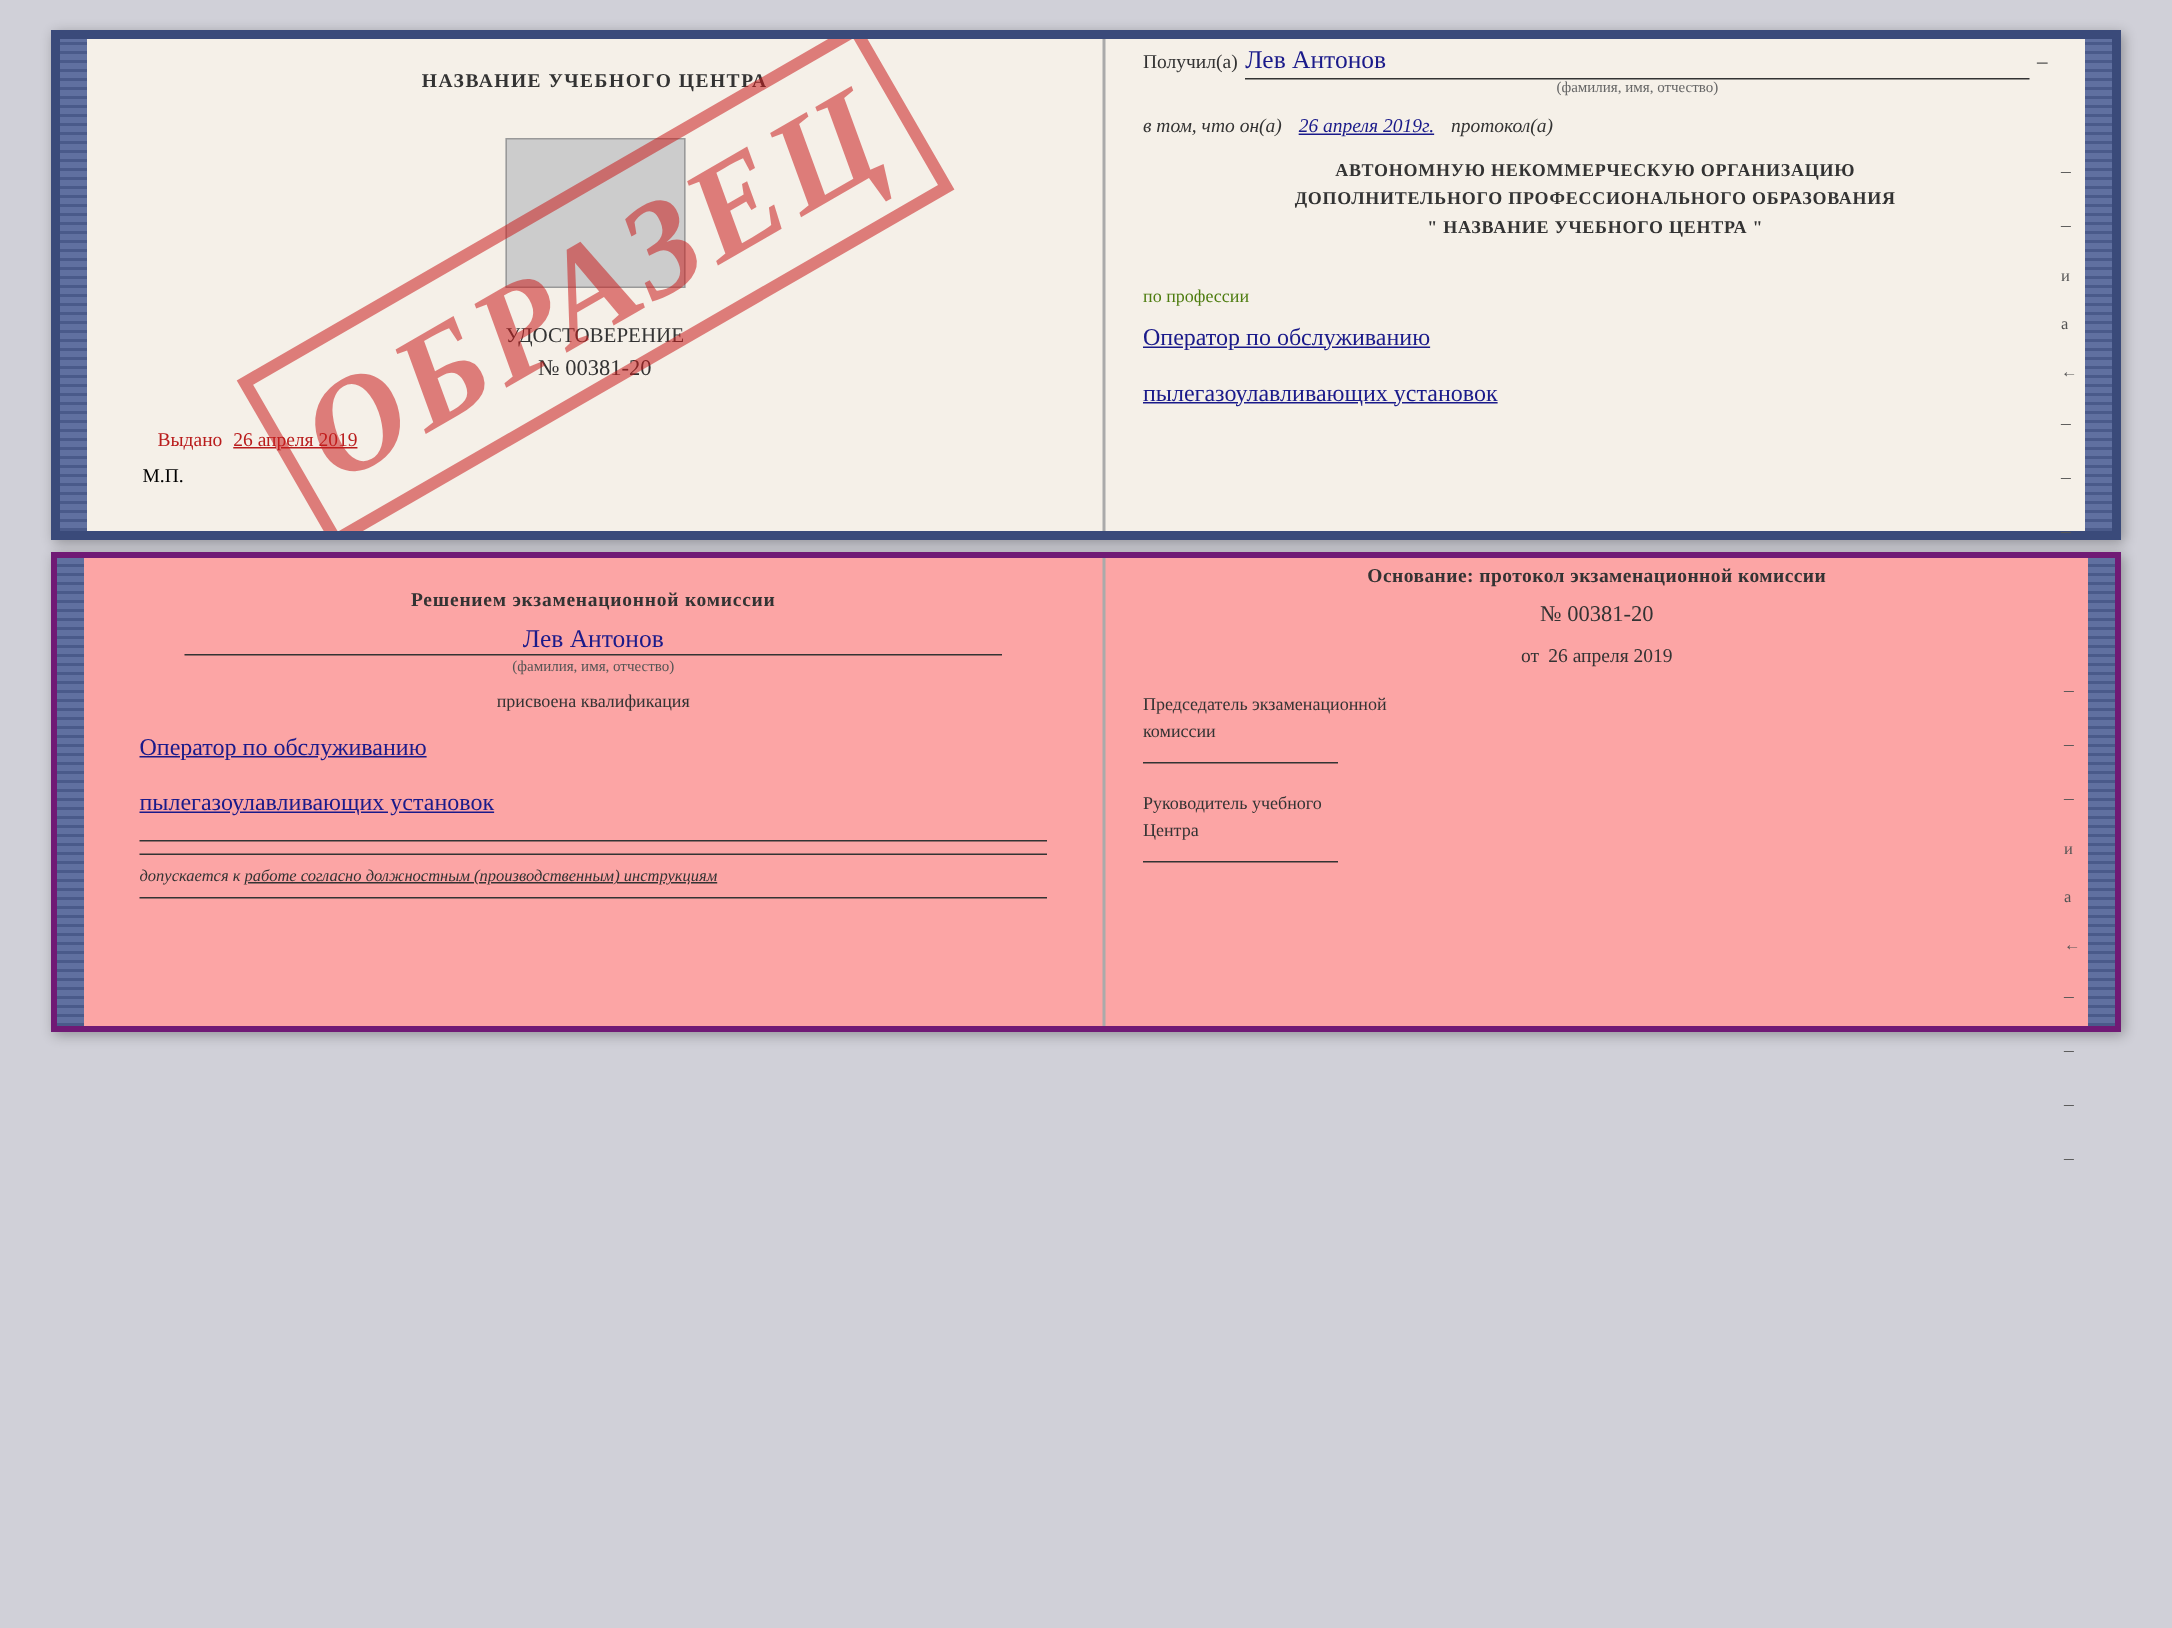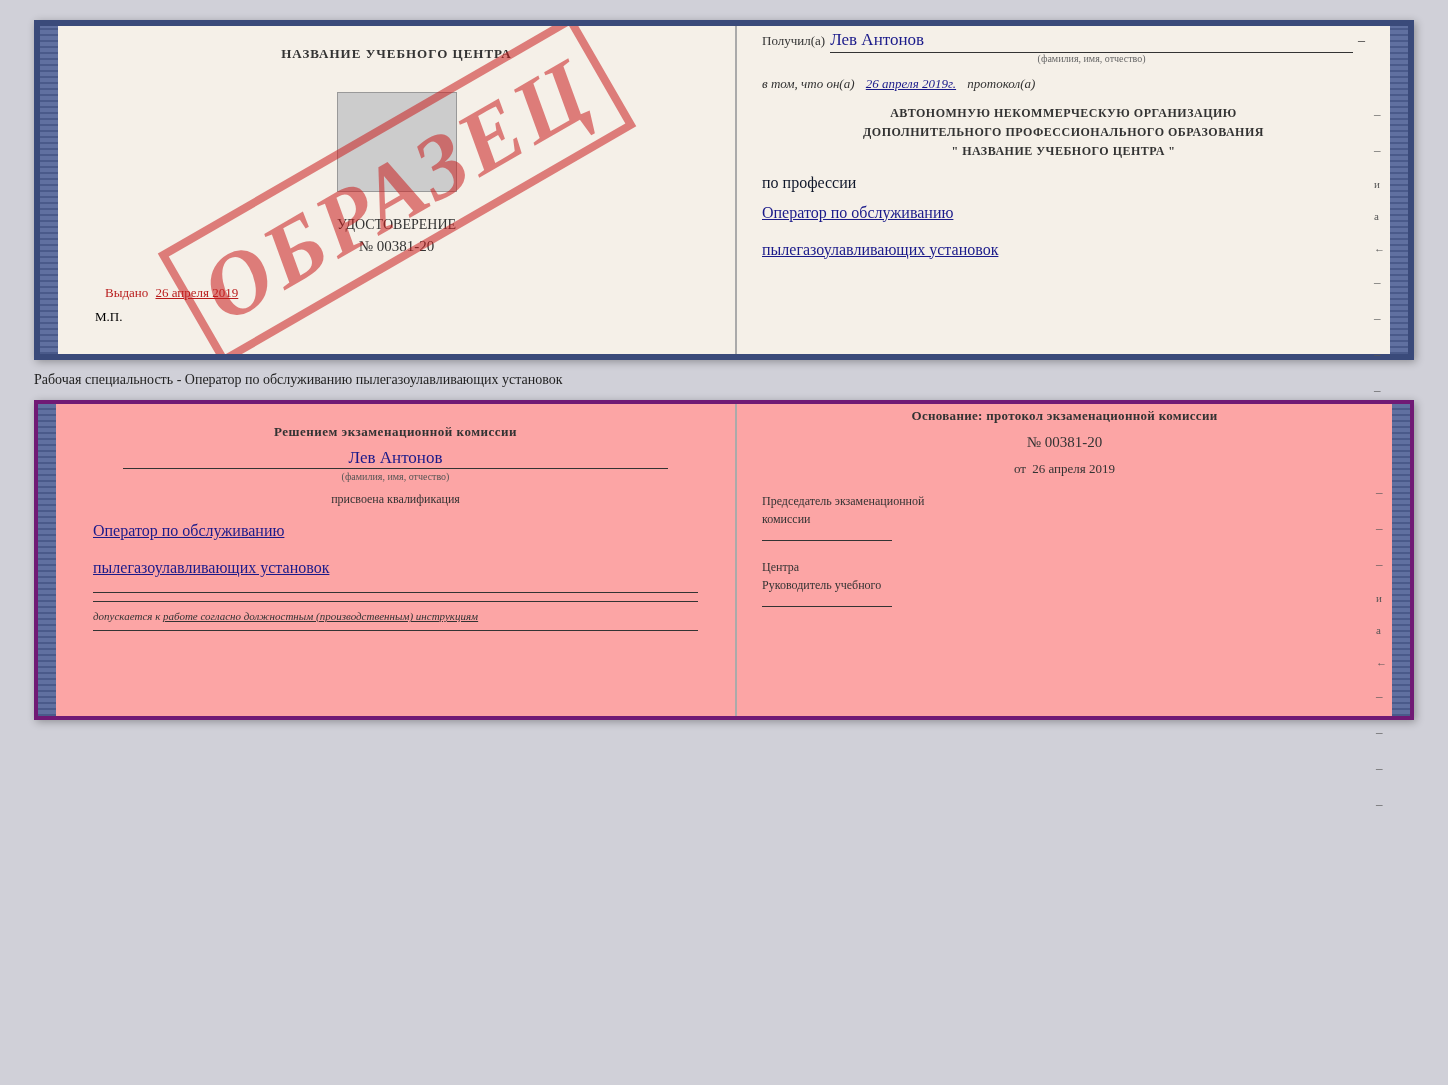--- a/index.html
+++ b/index.html
@@ -155,23 +155,23 @@
       text-align: center;
       font-size: 12px;
       font-weight: bold;
       color: #333;
       line-height: 1.6;
       letter-spacing: 0.5px;
       margin: 10px 0;
     }
 
     .profession-label {
-      font-size: 16px;
-      color: #0f172a;
-      margin-top: 12px;
+      font-size: 12px;
+      color: #4d7c0f;
+      margin-top: 28px;
     }
 
     .profession-handwritten {
       font-family: 'Segoe Script', cursive, 'Times New Roman';
       font-size: 16px;
       color: #1a1a8a;
       text-decoration: underline;
       line-height: 2;
       display: block;
       margin-top: 5px;
@@ -400,21 +400,20 @@
         <span class="dash-mark">–</span>
         <span class="dash-mark">–</span>
         <span class="dash-mark">–</span>
         <span class="dash-mark">–</span>
       </div>
     </div>
 
     <div class="book-spine-right"></div>
   </div>
 
-  <div class="between-label">Рабочая специальность - Оператор по обслуживанию пылегазоулавливающих установок</div>
 
   <div class="book-bottom">
     <div class="book-spine"></div>
 
     <div class="page-left">
       <div class="decision-title">Решением экзаменационной комиссии</div>
 
       <div style="text-align:center; margin-bottom: 5px;">
         <span class="person-name-handwritten">Лев Антонов</span>
         <span class="fio-subtitle">(фамилия, имя, отчество)</span>
@@ -445,22 +444,22 @@
         <span style="margin-left:3px;">26 апреля 2019</span>
       </div>
 
       <div class="chairman-block">
         <div>Председатель экзаменационной</div>
         <div>комиссии</div>
         <div class="sig-line"></div>
       </div>
 
       <div class="head-block">
+        <div>Руководитель учебного</div>
         <div>Центра</div>
-        <div>Руководитель учебного</div>
         <div class="sig-line"></div>
       </div>
 
       <div class="margin-marks">
         <span class="dash-mark">–</span>
         <span class="dash-mark">–</span>
         <span class="dash-mark">–</span>
         <span style="font-size:11px; color:#555;">и</span>
         <span style="font-size:11px; color:#555;">а</span>
         <span style="font-size:11px; color:#555;">←</span>

